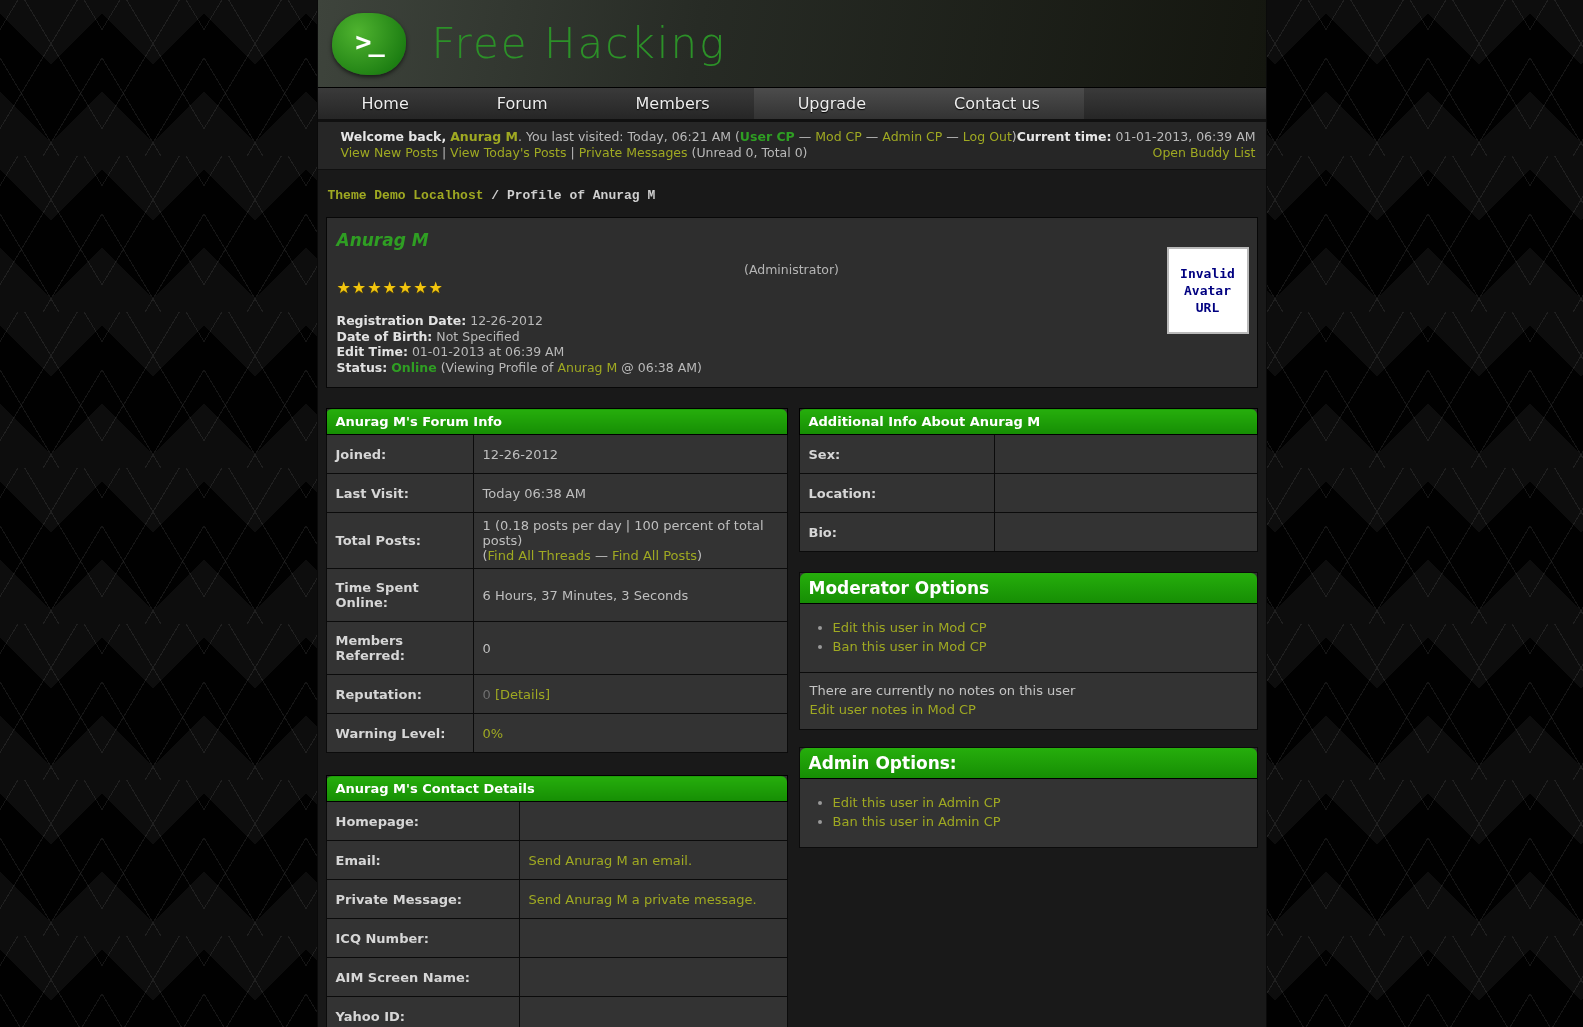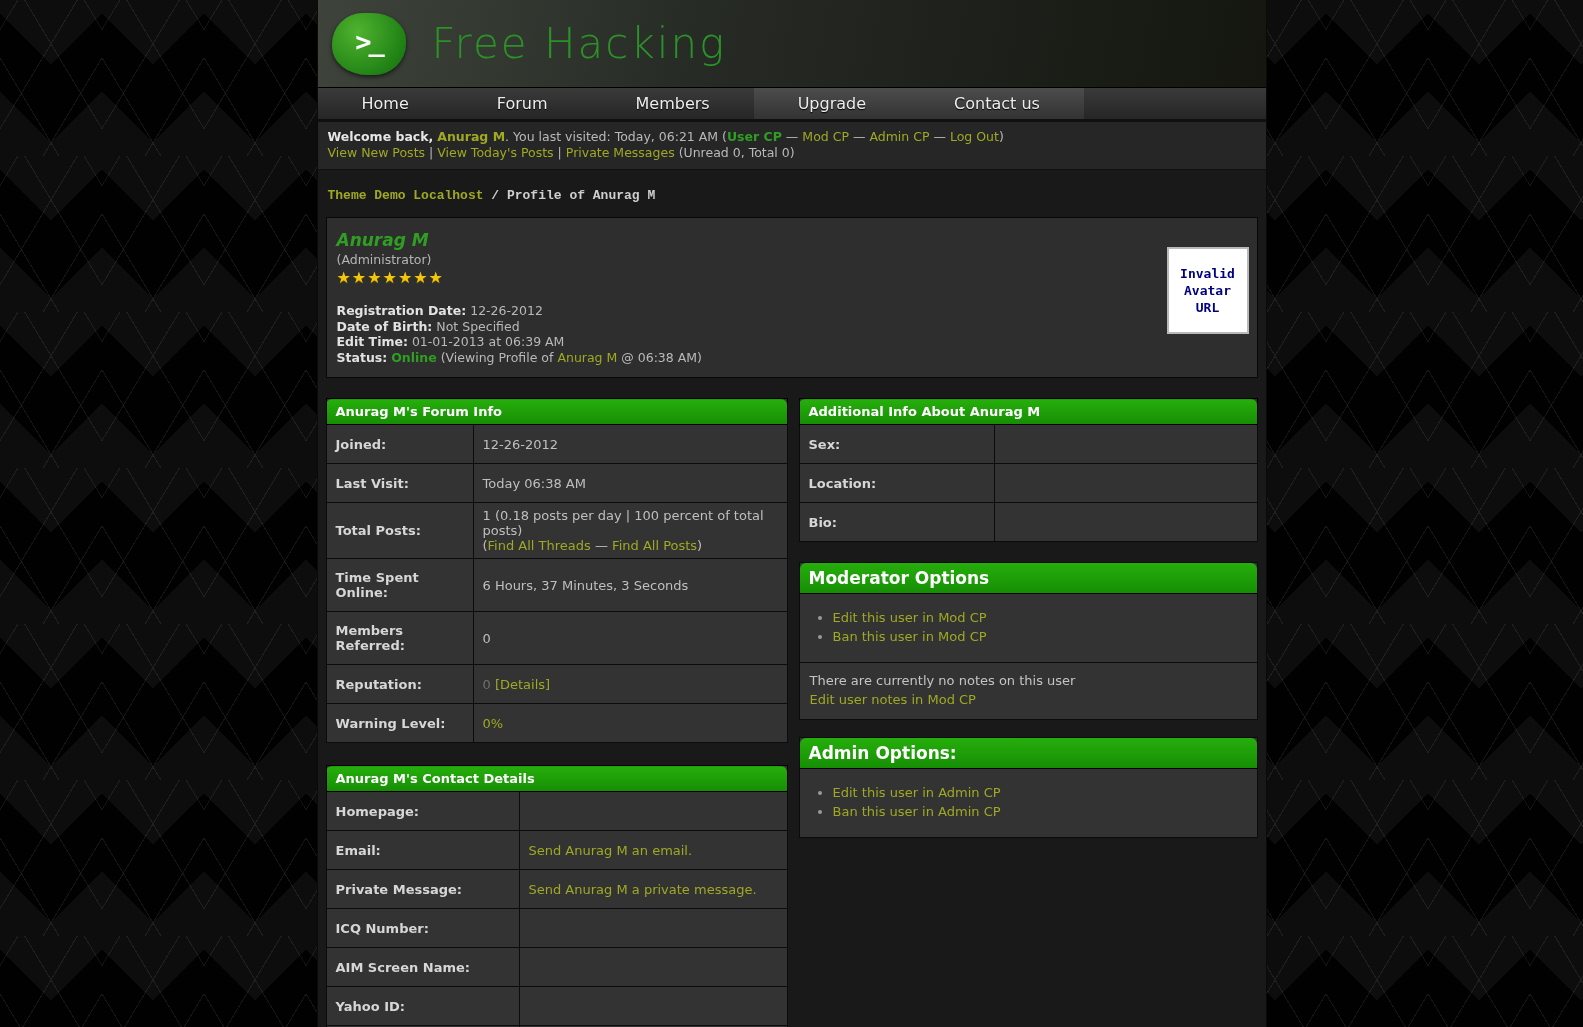--- a/index.html
+++ b/index.html
@@ -34,35 +34,35 @@
   .site-title{margin-left:26px;font-size:42px;color:#2c9128;letter-spacing:2px;font-weight:300;}
 
   
   .nav{display:flex;height:31px;background:linear-gradient(#3a3a3a,#262626);border-bottom:3px solid #101010;}
   .nav a{color:#ededed;font-size:16px;font-weight:normal;line-height:31px;padding:0 44px;text-shadow:0 1px 1px #000;}
   .nav .seg-b{background:linear-gradient(#454545,#2f2f2f);display:flex;}
   .nav .seg-c{background:linear-gradient(#4c4c4c,#333);display:flex;}
   .nav .filler{flex:1;background:linear-gradient(#3a3a3a,#262626);}
 
   
-  .welcome{background:#262626;padding:7px 10px 8px;display:flex;justify-content:space-between;
+  .welcome{background:#262626;padding:7px 10px 8px;display:flex;justify-content:flex-end;
     font-size:12.5px;color:#b9b9b9;line-height:16px;border-bottom:1px solid #101010;}
   .welcome b{color:#e6e6e6;}
   .w-right{text-align:right;}
 
   .content{padding:18px 8px 0;}
 
   
   .crumbs{font-size:13px;font-weight:bold;color:#cfcfcf;padding:0 2px;font-family:Liberation Mono, monospace;}
   .crumbs .olink{font-weight:bold;}
 
   
   .profile-box{margin-top:14px;background:#2e2e2e;border:1px solid #070707;padding:12px 10px;position:relative;min-height:112px;}
   .p-name{color:#2f9e23;font-weight:bold;font-style:italic;font-size:17px;}
-  .p-role{color:#b5b5b5;font-size:12.5px;margin-top:2px;}
+  .p-role{color:#b5b5b5;font-size:12.5px;margin-top:12px;text-align:center;}
   .p-stars{margin-top:1px;}
   .star{color:#f2c50f;font-size:16px;text-shadow:0 1px 1px #5c4a00;letter-spacing:1px;}
   .p-lines{margin-top:16px;font-size:12.5px;color:#b9b9b9;line-height:15.5px;}
   .p-lines b{color:#e2e2e2;}
   .avatar-box{position:absolute;top:29px;right:8px;width:66px;background:#fff;border:2px solid #b9b9b9;
     padding:16px 6px;text-align:center;font-family:"DejaVu Sans Mono",monospace;font-weight:bold;
     color:#000080;font-size:13px;line-height:17px;}
 
   
   .cols{display:flex;gap:11px;margin-top:20px;align-items:flex-start;}
@@ -130,20 +130,29 @@
       </div>
       <div>
         <a class="olink">View New Posts</a>
         <span>|</span>
         <a class="olink">View Today's Posts</a>
         <span>|</span>
         <a class="olink">Private Messages</a>
         <span>(Unread 0, Total 0)</span>
       </div>
     </div>
+    <div class="w-right">
+      <div>
+        <b>Current time:</b>
+        <span>01-01-2013, 06:39 AM</span>
+      </div>
+      <div>
+        <a class="olink">Open Buddy List</a>
+      </div>
+    </div>
   </div>
 
   <div class="content">
 
     <div class="crumbs">
       <a class="olink">Theme Demo Localhost</a>
       <span>/</span>
       <span>Profile of Anurag M</span>
     </div>
 

